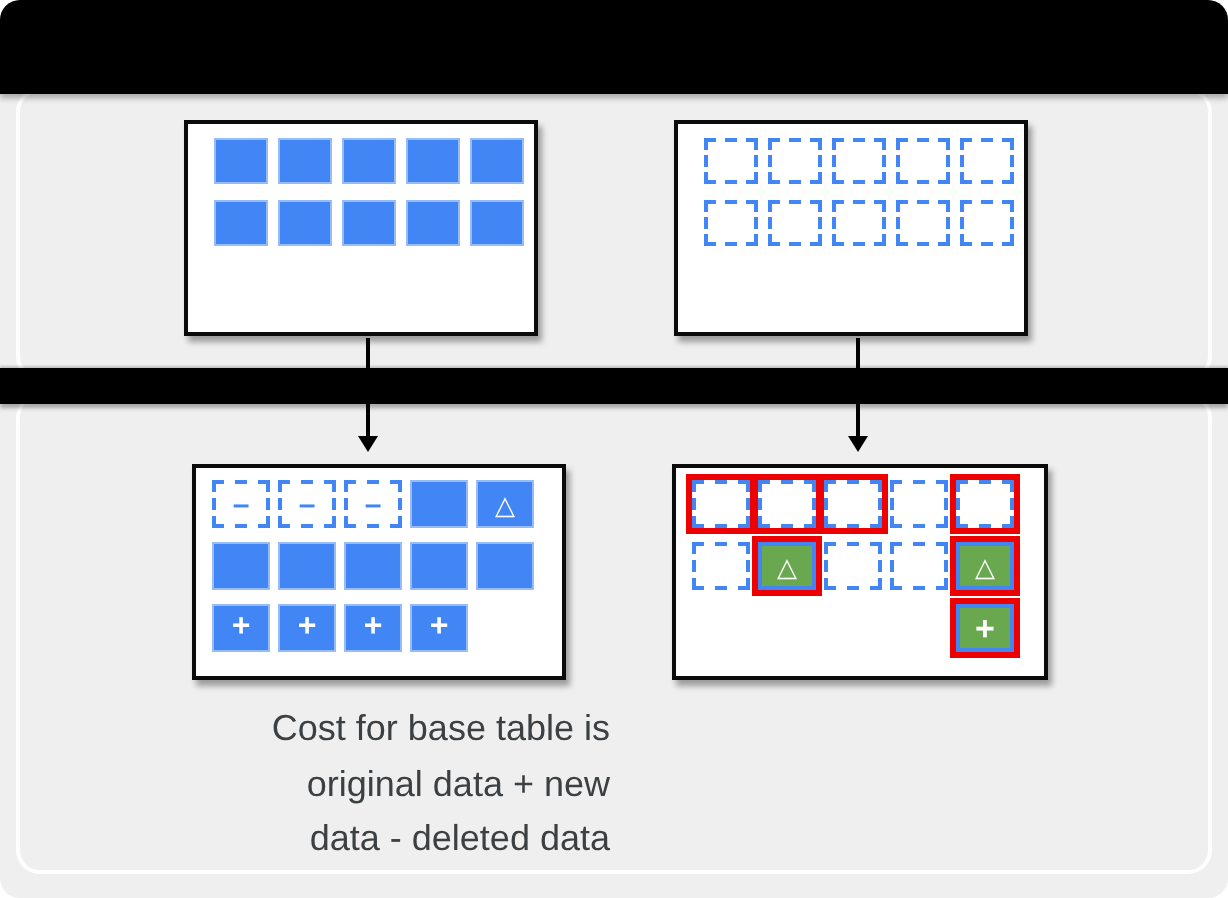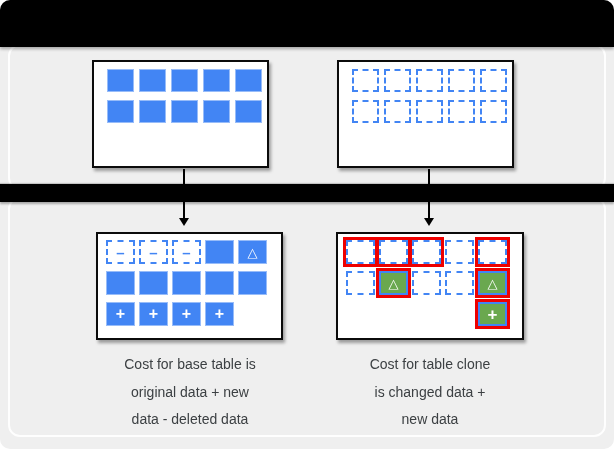--- a/index.html
+++ b/index.html
@@ -38,22 +38,22 @@
   .cell.green-triangle-red{background:#6aa84f;border:2px solid #4285f4;
     box-shadow:0 0 0 3px #ee0000;color:#fff;font-size:13px;}
   .cell.green-plus-red{background:#6aa84f;border:2px solid #4285f4;
     box-shadow:0 0 0 3px #ee0000;color:#fff;font-size:17px;font-weight:600;}
   .cell.empty{visibility:hidden;}
   .arrow{position:absolute;top:169px;width:2px;height:54px;background:#000;z-index:3;}
   .arrow::after{content:"";position:absolute;bottom:-8px;left:-4px;
     border:5px solid transparent;border-top:8px solid #000;}
   #arrow-left{left:183px;}
   #arrow-right{left:428px;}
-  .caption{position:absolute;top:351px;width:230px;text-align:center;z-index:3;
-    font-size:14px;line-height:27.5px;color:#3c4043;white-space:pre-line;}
+  .caption{position:absolute;top:351px;width:230px;text-align:right;z-index:3;
+    font-size:18px;line-height:27.5px;color:#3c4043;white-space:pre-line;}
   #caption-left{left:75px;}
   #caption-right{left:315px;}
 </style>
 </head>
 <body>
 
 <div class="canvas">
   <div class="slide-outline one"></div>
   <div class="slide-outline two"></div>
 
@@ -129,16 +129,13 @@
         <div class="cell empty"></div>
         <div class="cell empty"></div>
         <div class="cell empty"></div>
         <div class="cell green-plus-red">+</div>
       </div>
   </div>
 
   <div class="caption" id="caption-left">Cost for base table is
 original data + new
 data - deleted data</div>
-  <div class="caption" id="caption-right">Cost for table clone
-is changed data +
-new data</div>
 </div>
 
 </body></html>

